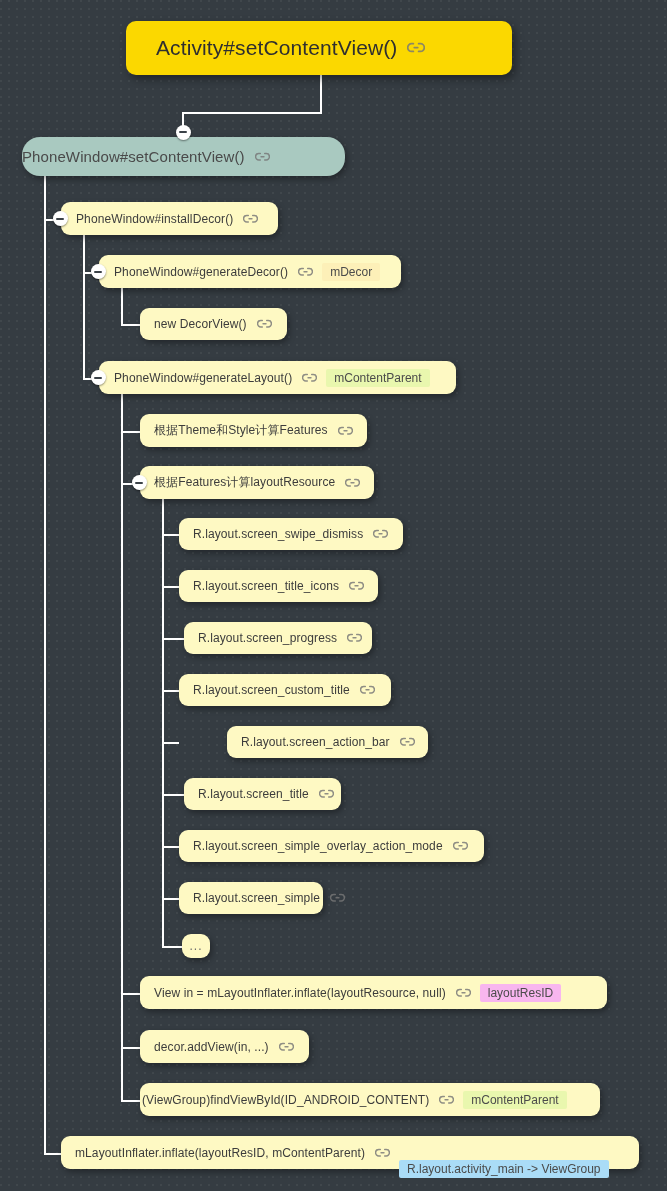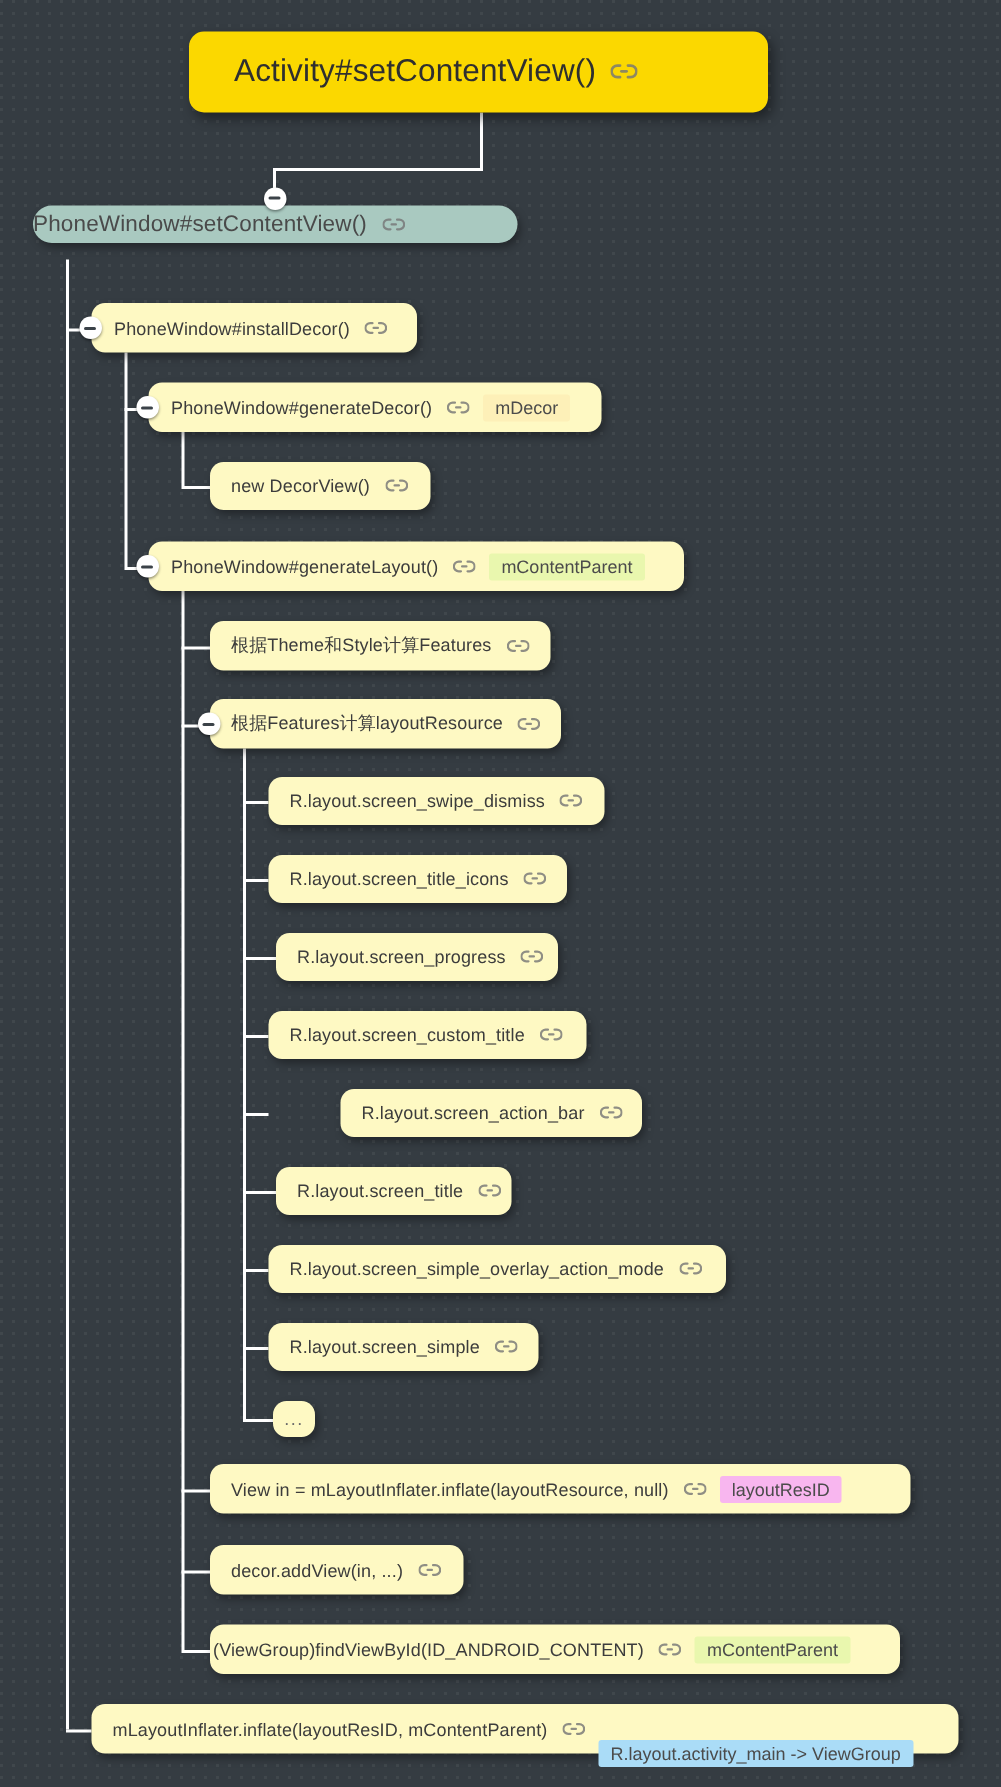--- a/index.html
+++ b/index.html
@@ -74,21 +74,21 @@
     <div class="node root" style="left: 126px; top: 21px; width: 386px; height: 54px; padding-left: 30px; padding-right: 30px;">
       <span class="label">Activity#setContentView()</span>
       <span class="link-icon">
         <svg width="18" height="11.16" viewBox="0 0 26 16">
           <path d="M10.5 8 h5" stroke="#777" stroke-width="2.6" stroke-linecap="round" fill="none"></path>
           <path d="M9.2 2.4 H6.6 a5.6 5.6 0 0 0 0 11.2 H9.2" stroke="#777" stroke-width="2.6" fill="none" stroke-linecap="round"></path>
           <path d="M16.8 2.4 H19.4 a5.6 5.6 0 0 1 0 11.2 H16.8" stroke="#777" stroke-width="2.6" fill="none" stroke-linecap="round"></path>
         </svg>
       </span>
     </div>
-    <div class="node lvl1" style="left: 22px; top: 137px; width: 323px; height: 25px; padding-right: 17px; border-radius: 18px;">
+    <div class="node lvl1" style="left: 22px; top: 137px; width: 323px; height: 39px; padding-right: 17px; border-radius: 18px;">
       <span class="label">PhoneWindow#setContentView()</span>
       <span class="link-icon">
         <svg width="15" height="9.3" viewBox="0 0 26 16">
           <path d="M10.5 8 h5" stroke="#777" stroke-width="2.6" stroke-linecap="round" fill="none"></path>
           <path d="M9.2 2.4 H6.6 a5.6 5.6 0 0 0 0 11.2 H9.2" stroke="#777" stroke-width="2.6" fill="none" stroke-linecap="round"></path>
           <path d="M16.8 2.4 H19.4 a5.6 5.6 0 0 1 0 11.2 H16.8" stroke="#777" stroke-width="2.6" fill="none" stroke-linecap="round"></path>
         </svg>
       </span>
     </div>
     <div class="node small" style="left: 61px; top: 202px; width: 217px; height: 33px; padding-left: 15px; padding-right: 15px;">
@@ -216,21 +216,21 @@
     <div class="node small" style="left: 179px; top: 830px; width: 305px; height: 32px; padding-left: 14px; padding-right: 14px;">
       <span class="label">R.layout.screen_simple_overlay_action_mode</span>
       <span class="link-icon">
         <svg width="15" height="9.3" viewBox="0 0 26 16">
           <path d="M10.5 8 h5" stroke="#777" stroke-width="2.6" stroke-linecap="round" fill="none"></path>
           <path d="M9.2 2.4 H6.6 a5.6 5.6 0 0 0 0 11.2 H9.2" stroke="#777" stroke-width="2.6" fill="none" stroke-linecap="round"></path>
           <path d="M16.8 2.4 H19.4 a5.6 5.6 0 0 1 0 11.2 H16.8" stroke="#777" stroke-width="2.6" fill="none" stroke-linecap="round"></path>
         </svg>
       </span>
     </div>
-    <div class="node small" style="left: 179px; top: 882px; width: 180px; height: 32px; padding-left: 14px; padding-right: 14px;">
+    <div class="node small" style="left: 179px; top: 882px; width: 144px; height: 32px; padding-left: 14px; padding-right: 14px;">
       <span class="label">R.layout.screen_simple</span>
       <span class="link-icon">
         <svg width="15" height="9.3" viewBox="0 0 26 16">
           <path d="M10.5 8 h5" stroke="#777" stroke-width="2.6" stroke-linecap="round" fill="none"></path>
           <path d="M9.2 2.4 H6.6 a5.6 5.6 0 0 0 0 11.2 H9.2" stroke="#777" stroke-width="2.6" fill="none" stroke-linecap="round"></path>
           <path d="M16.8 2.4 H19.4 a5.6 5.6 0 0 1 0 11.2 H16.8" stroke="#777" stroke-width="2.6" fill="none" stroke-linecap="round"></path>
         </svg>
       </span>
     </div>
     <div class="node small dots" style="left: 182px; top: 934px; width: 28px; height: 24px; padding-left: 6px; padding-right: 6px;">

